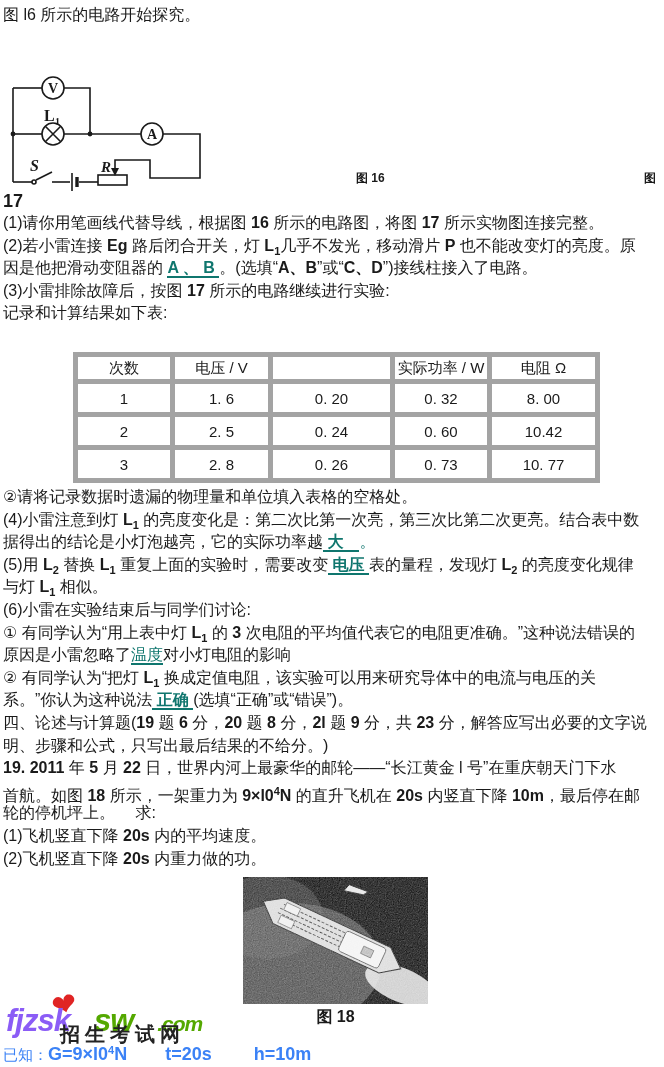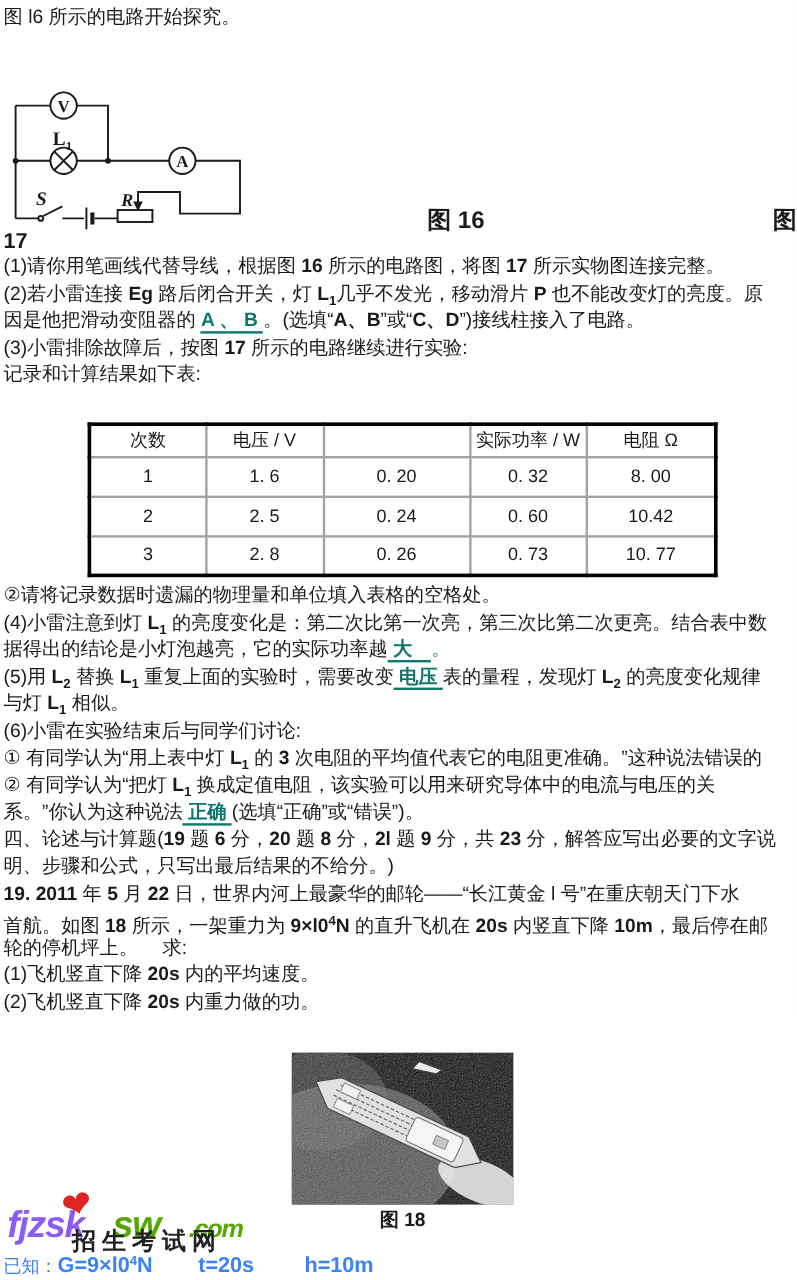--- a/index.html
+++ b/index.html
@@ -6,25 +6,25 @@
   #page{position:relative;width:664px;height:1067px;background:#ffffff;overflow:hidden;
         font-family:"Liberation Sans","DejaVu Sans",sans-serif;color:#1a1a1a;}
   .tline{height:22.6px;line-height:22.6px;font-size:16px;white-space:nowrap;}
   .abs{position:absolute;}
   .sg-b{font-weight:bold;}
   .sg-r{color:#0f766e;}
   .sg-u{border-bottom:2px solid currentColor;}
   .sg-s{font-size:11px;vertical-align:-4px;}
   .sg-p{font-size:11px;vertical-align:6px;}
   
-  .figlabel{font-size:20px;font-weight:bold;white-space:nowrap;}
+  .figlabel{font-size:12px;font-weight:bold;white-space:nowrap;}
   .qnum{font-size:18px;font-weight:bold;}
   
   table.data{border-collapse:collapse;table-layout:fixed;width:522px;}
-  table.data th,table.data td{border:2px solid #a3a3a3;text-align:center;
+  table.data th,table.data td{border:5px solid #a3a3a3;text-align:center;
       font-size:15px;font-weight:normal;padding:0;overflow:hidden;white-space:nowrap;}
   table.data{border:3px solid #000;}
   table.data thead tr{height:27px;}
   table.data tbody tr{height:33px;}
   
   .wm-logo{font-style:italic;font-weight:bold;font-size:31px;letter-spacing:-1px;white-space:nowrap;}
   .wm-red{color:#8b5cf6;}
   .wm-green{color:#54a800;margin-left:24px;}
   .wm-com{font-size:21px;}
   .wm-sub{font-size:20px;font-weight:bold;color:#222;letter-spacing:5px;white-space:nowrap;
@@ -139,20 +139,21 @@
   </table>
 
   <div class="abs" style="top:486px;left:3px;">
     <div class="tline"><span>②请将记录数据时遗漏的物理量和单位填入表格的空格处。</span></div>
     <div class="tline"><span>(4)小雷注意到灯 </span><span class="sg-b">L</span><span class="sg-b sg-s">1</span><span> 的亮度变化是：第二次比第一次亮，第三次比第二次更亮。结合表中数</span></div>
     <div class="tline"><span>据得出的结论是小灯泡越亮，它的实际功率越</span><span class="sg-r sg-u sg-b"> 大　</span><span class="sg-r">。</span></div>
     <div class="tline"><span>(5)用 </span><span class="sg-b">L</span><span class="sg-b sg-s">2</span><span> 替换 </span><span class="sg-b">L</span><span class="sg-b sg-s">1</span><span> 重复上面的实验时，需要改变</span><span class="sg-r sg-u sg-b"> 电压 </span><span>表的量程，发现灯 </span><span class="sg-b">L</span><span class="sg-b sg-s">2</span><span> 的亮度变化规律</span></div>
     <div class="tline"><span>与灯 </span><span class="sg-b">L</span><span class="sg-b sg-s">1</span><span> 相似。</span></div>
     <div class="tline"><span>(6)小雷在实验结束后与同学们讨论:</span></div>
     <div class="tline"><span>① 有同学认为“用上表中灯 </span><span class="sg-b">L</span><span class="sg-b sg-s">1</span><span> 的 </span><span class="sg-b">3</span><span> 次电阻的平均值代表它的电阻更准确。”这种说法错误的</span></div>
+    <div class="tline"><span>原因是小雷忽略了</span><span class="sg-r sg-u">温度</span><span>对小灯电阻的影响</span></div>
     <div class="tline"><span>② 有同学认为“把灯 </span><span class="sg-b">L</span><span class="sg-b sg-s">1</span><span> 换成定值电阻，该实验可以用来研究导体中的电流与电压的关</span></div>
     <div class="tline"><span>系。”你认为这种说法</span><span class="sg-r sg-u sg-b"> 正确 </span><span>(选填“正确”或“错误”)。</span></div>
     <div class="tline"><span>四、论述与计算题(</span><span class="sg-b">19</span><span> 题 </span><span class="sg-b">6</span><span> 分，</span><span class="sg-b">20</span><span> 题 </span><span class="sg-b">8</span><span> 分，</span><span class="sg-b">2l</span><span> 题 </span><span class="sg-b">9</span><span> 分，共 </span><span class="sg-b">23</span><span> 分，解答应写出必要的文字说</span></div>
     <div class="tline"><span>明、步骤和公式，只写出最后结果的不给分。)</span></div>
     <div class="tline"><span class="sg-b">19. </span><span class="sg-b">2011</span><span> 年 </span><span class="sg-b">5</span><span> 月 </span><span class="sg-b">22</span><span> 日，世界内河上最豪华的邮轮——“长江黄金 l 号”在重庆朝天门下水</span></div>
     <div class="tline"><span>首航。如图 </span><span class="sg-b">18</span><span> 所示，一架重力为 </span><span class="sg-b">9×l0</span><span class="sg-b sg-p">4</span><span class="sg-b">N</span><span> 的直升飞机在 </span><span class="sg-b">20s</span><span> 内竖直下降 </span><span class="sg-b">10m</span><span>，最后停在邮</span></div>
     <div class="tline"><span>轮的停机坪上。　 求:</span></div>
     <div class="tline"><span>(1)飞机竖直下降 </span><span class="sg-b">20s</span><span> 内的平均速度。</span></div>
     <div class="tline"><span>(2)飞机竖直下降 </span><span class="sg-b">20s</span><span> 内重力做的功。</span></div>
   </div>

